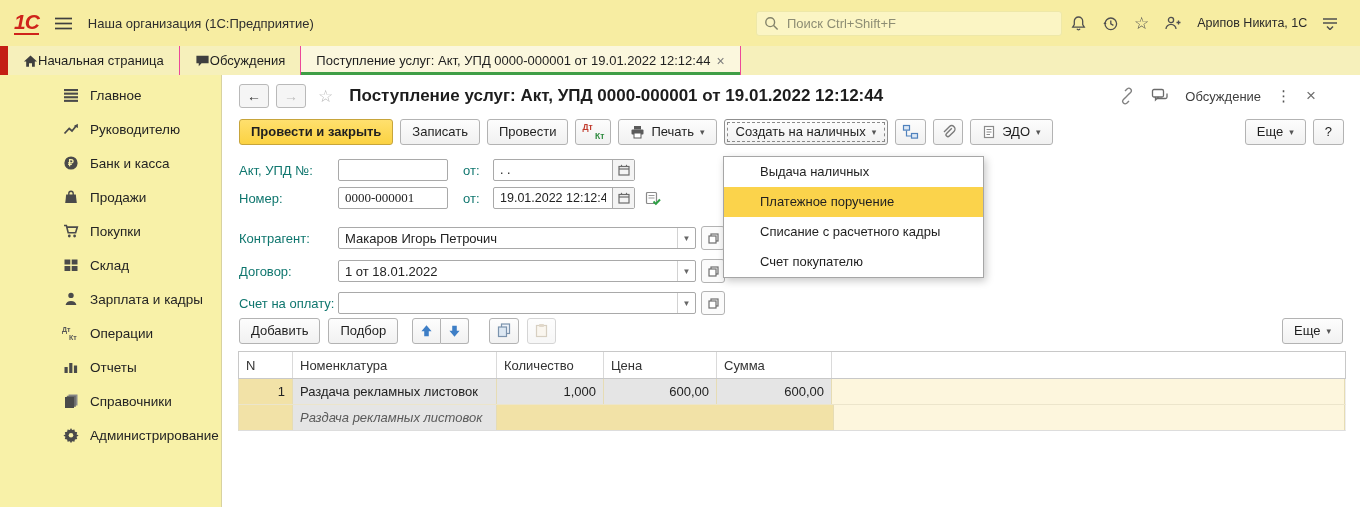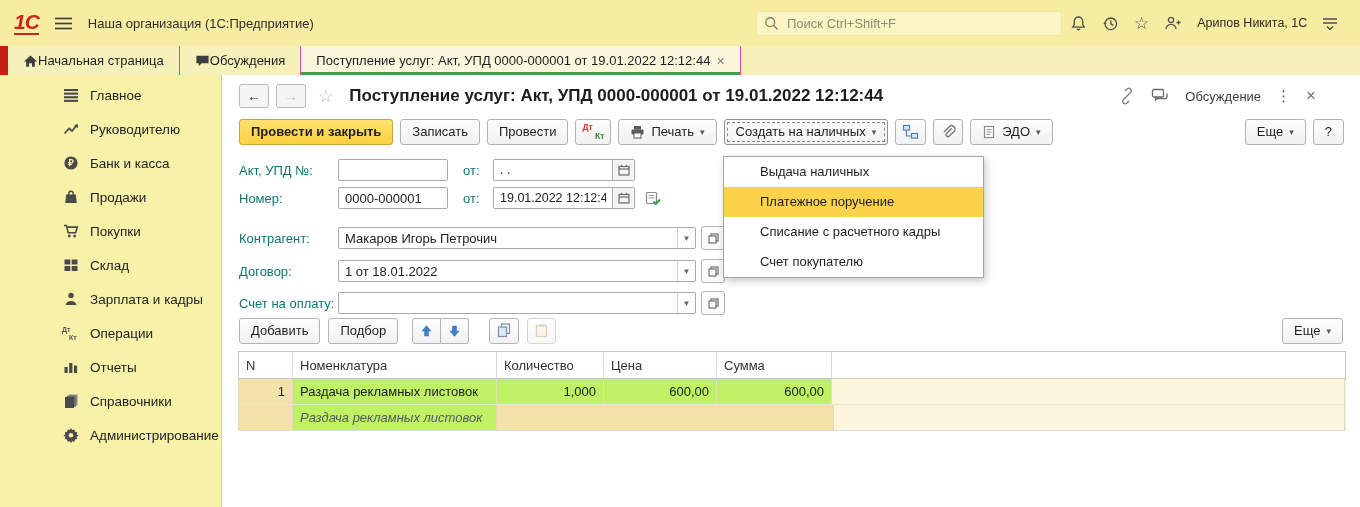--- a/index.html
+++ b/index.html
@@ -56,21 +56,21 @@
   .caret { font-size:9px; color:#555; }
   .tb-right { margin-left:auto; display:flex; gap:7px; }
   .dtkt { position:relative; width:22px; height:17px; font-size:8.5px; font-weight:bold; line-height:1; }
   .dtkt .dt { position:absolute; left:0; top:0; color:#c0392b; }
   .dtkt .kt { position:absolute; right:0; bottom:0; color:#2d8a3e; }
 
   
   .frow { position:absolute; left:16px; height:24px; display:flex; align-items:center; }
   .flabel { width:99px; font-size:13px; color:#0f766e; flex:none; }
   .finput { height:22px; border:1px solid #a9a9a9; border-radius:2px; font-size:13px; padding:0 6px; color:#222; font-family:inherit; outline:none; background:#fff; }
-  .w-small { width:110px; }
+  .w-small { width:110px;font-family:Liberation Serif, serif; }
   .otlabel { margin:0 0 0 15px; width:30px; flex:none; }
   .datebox { display:flex; align-items:stretch; border:1px solid #a9a9a9; border-radius:2px; height:22px; background:#fff; }
   .datebox input { border:none; width:118px; padding:0 6px; font-size:12.5px; font-family:inherit; color:#222; outline:none; background:transparent; }
   .calbtn { width:22px; border-left:1px solid #ababab; background:#f4f4f4; display:flex; align-items:center; justify-content:center; cursor:pointer; }
   .combo { display:flex; align-items:stretch; width:358px; border:1px solid #a9a9a9; border-radius:2px; height:22px; background:#fff; }
   .combo input { flex:1; border:none; padding:0 6px; font-size:13px; font-family:inherit; color:#222; outline:none; background:transparent; }
   .ddzone { width:18px; display:flex; align-items:center; justify-content:center; border-left:1px solid #d2d2d2; color:#666; font-size:8px; cursor:pointer; }
   .openbtn { width:24px; height:24px; margin-left:5px; border:1px solid #b3b3b3; background:#fbfbfb; border-radius:3px; display:flex; align-items:center; justify-content:center; cursor:pointer; }
   .gicon { margin-left:10px; display:flex; align-items:center; cursor:pointer; }
 
@@ -95,21 +95,21 @@
   .g-cell:last-child { border-right:none; flex:1; }
   .c-n { width:54px; flex:none; }
   .c-nom { width:204px; flex:none; }
   .c-qty { width:107px; flex:none; }
   .c-price { width:113px; flex:none; }
   .c-sum { width:115px; flex:none; }
   .num { justify-content:flex-end; }
   .g-row { display:flex; height:26px; border-left:1px solid #e3ddc4; border-right:1px solid #eee; border-bottom:1px solid #ece5cb; cursor:pointer; }
   .g-row .g-cell { border-right:1px solid #e6dcb4; }
   .bg-dark { background:#f2e2a7; }
-  .bg-lite { background:#bef264; }
+  .bg-lite { background:#e5e5e5; }
   .bg-tail { background:#fdf6dd; }
   .c-merge { width:337px; flex:none; }
   .subtext { font-style:italic; color:#5a5a5a; }
   .g-row:last-child { border-bottom:1px solid #ddd; }
 
   svg { display:block; }
 </style>
 </head>
 <body>
 

